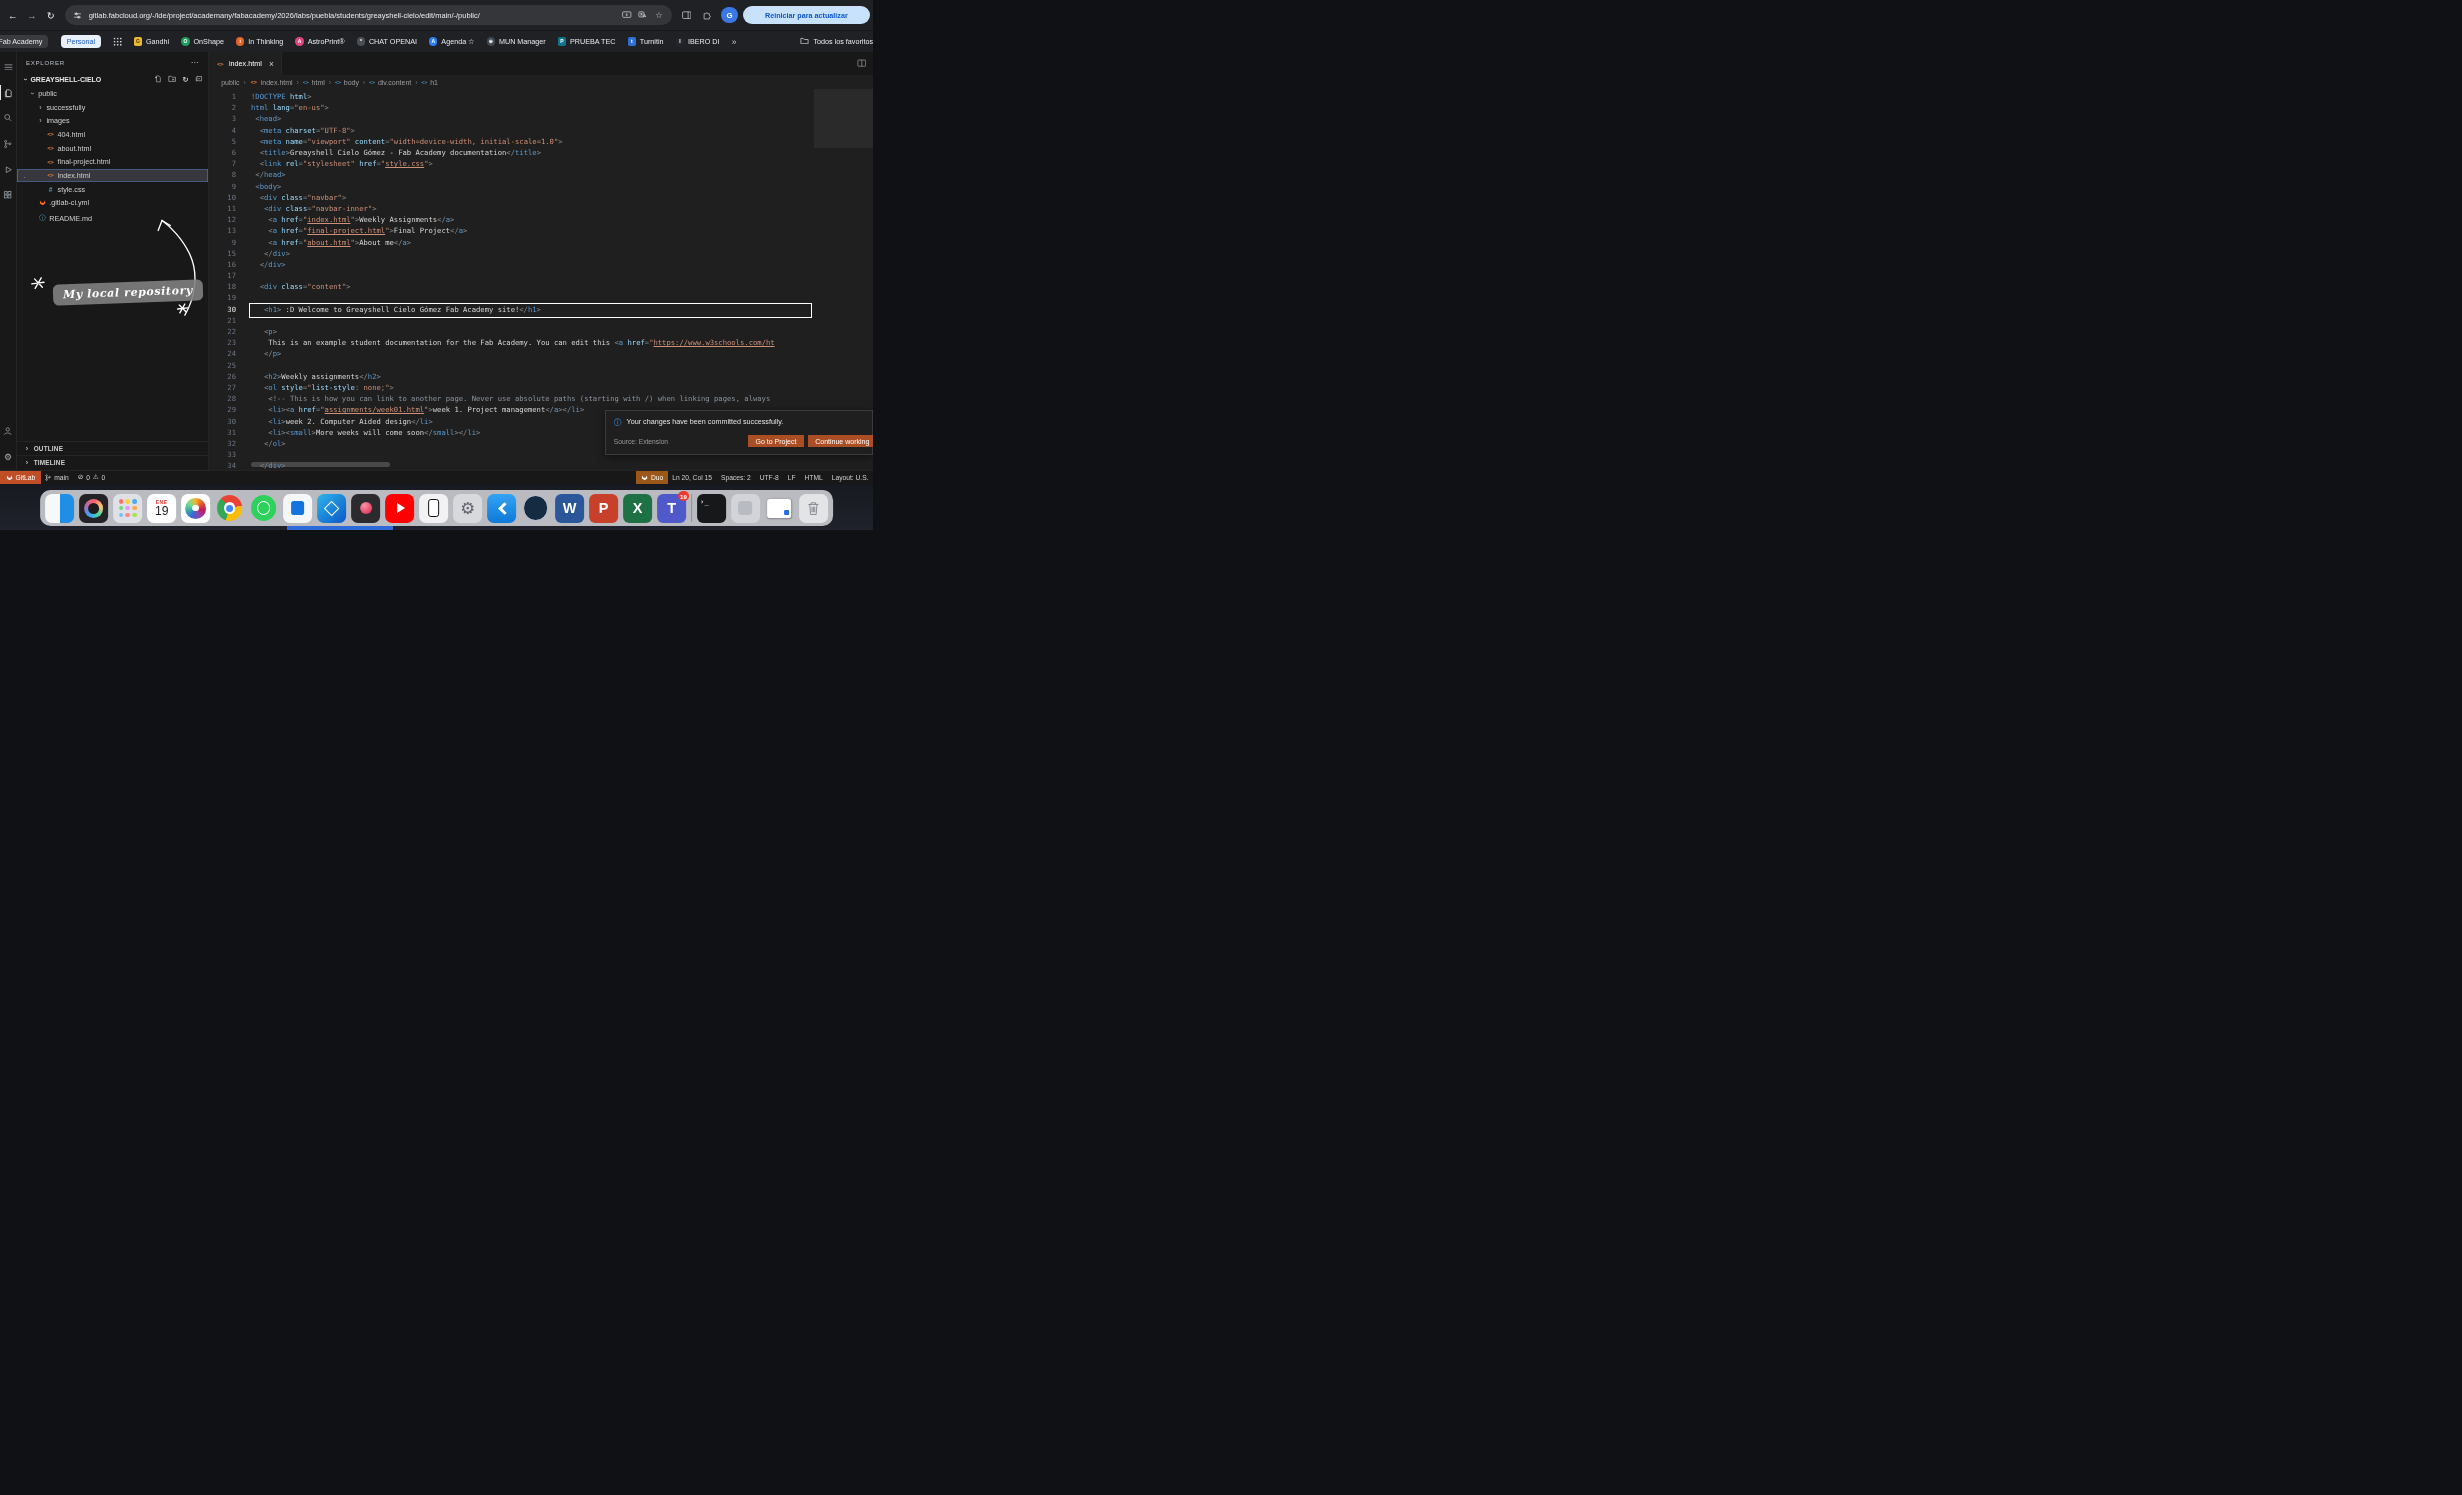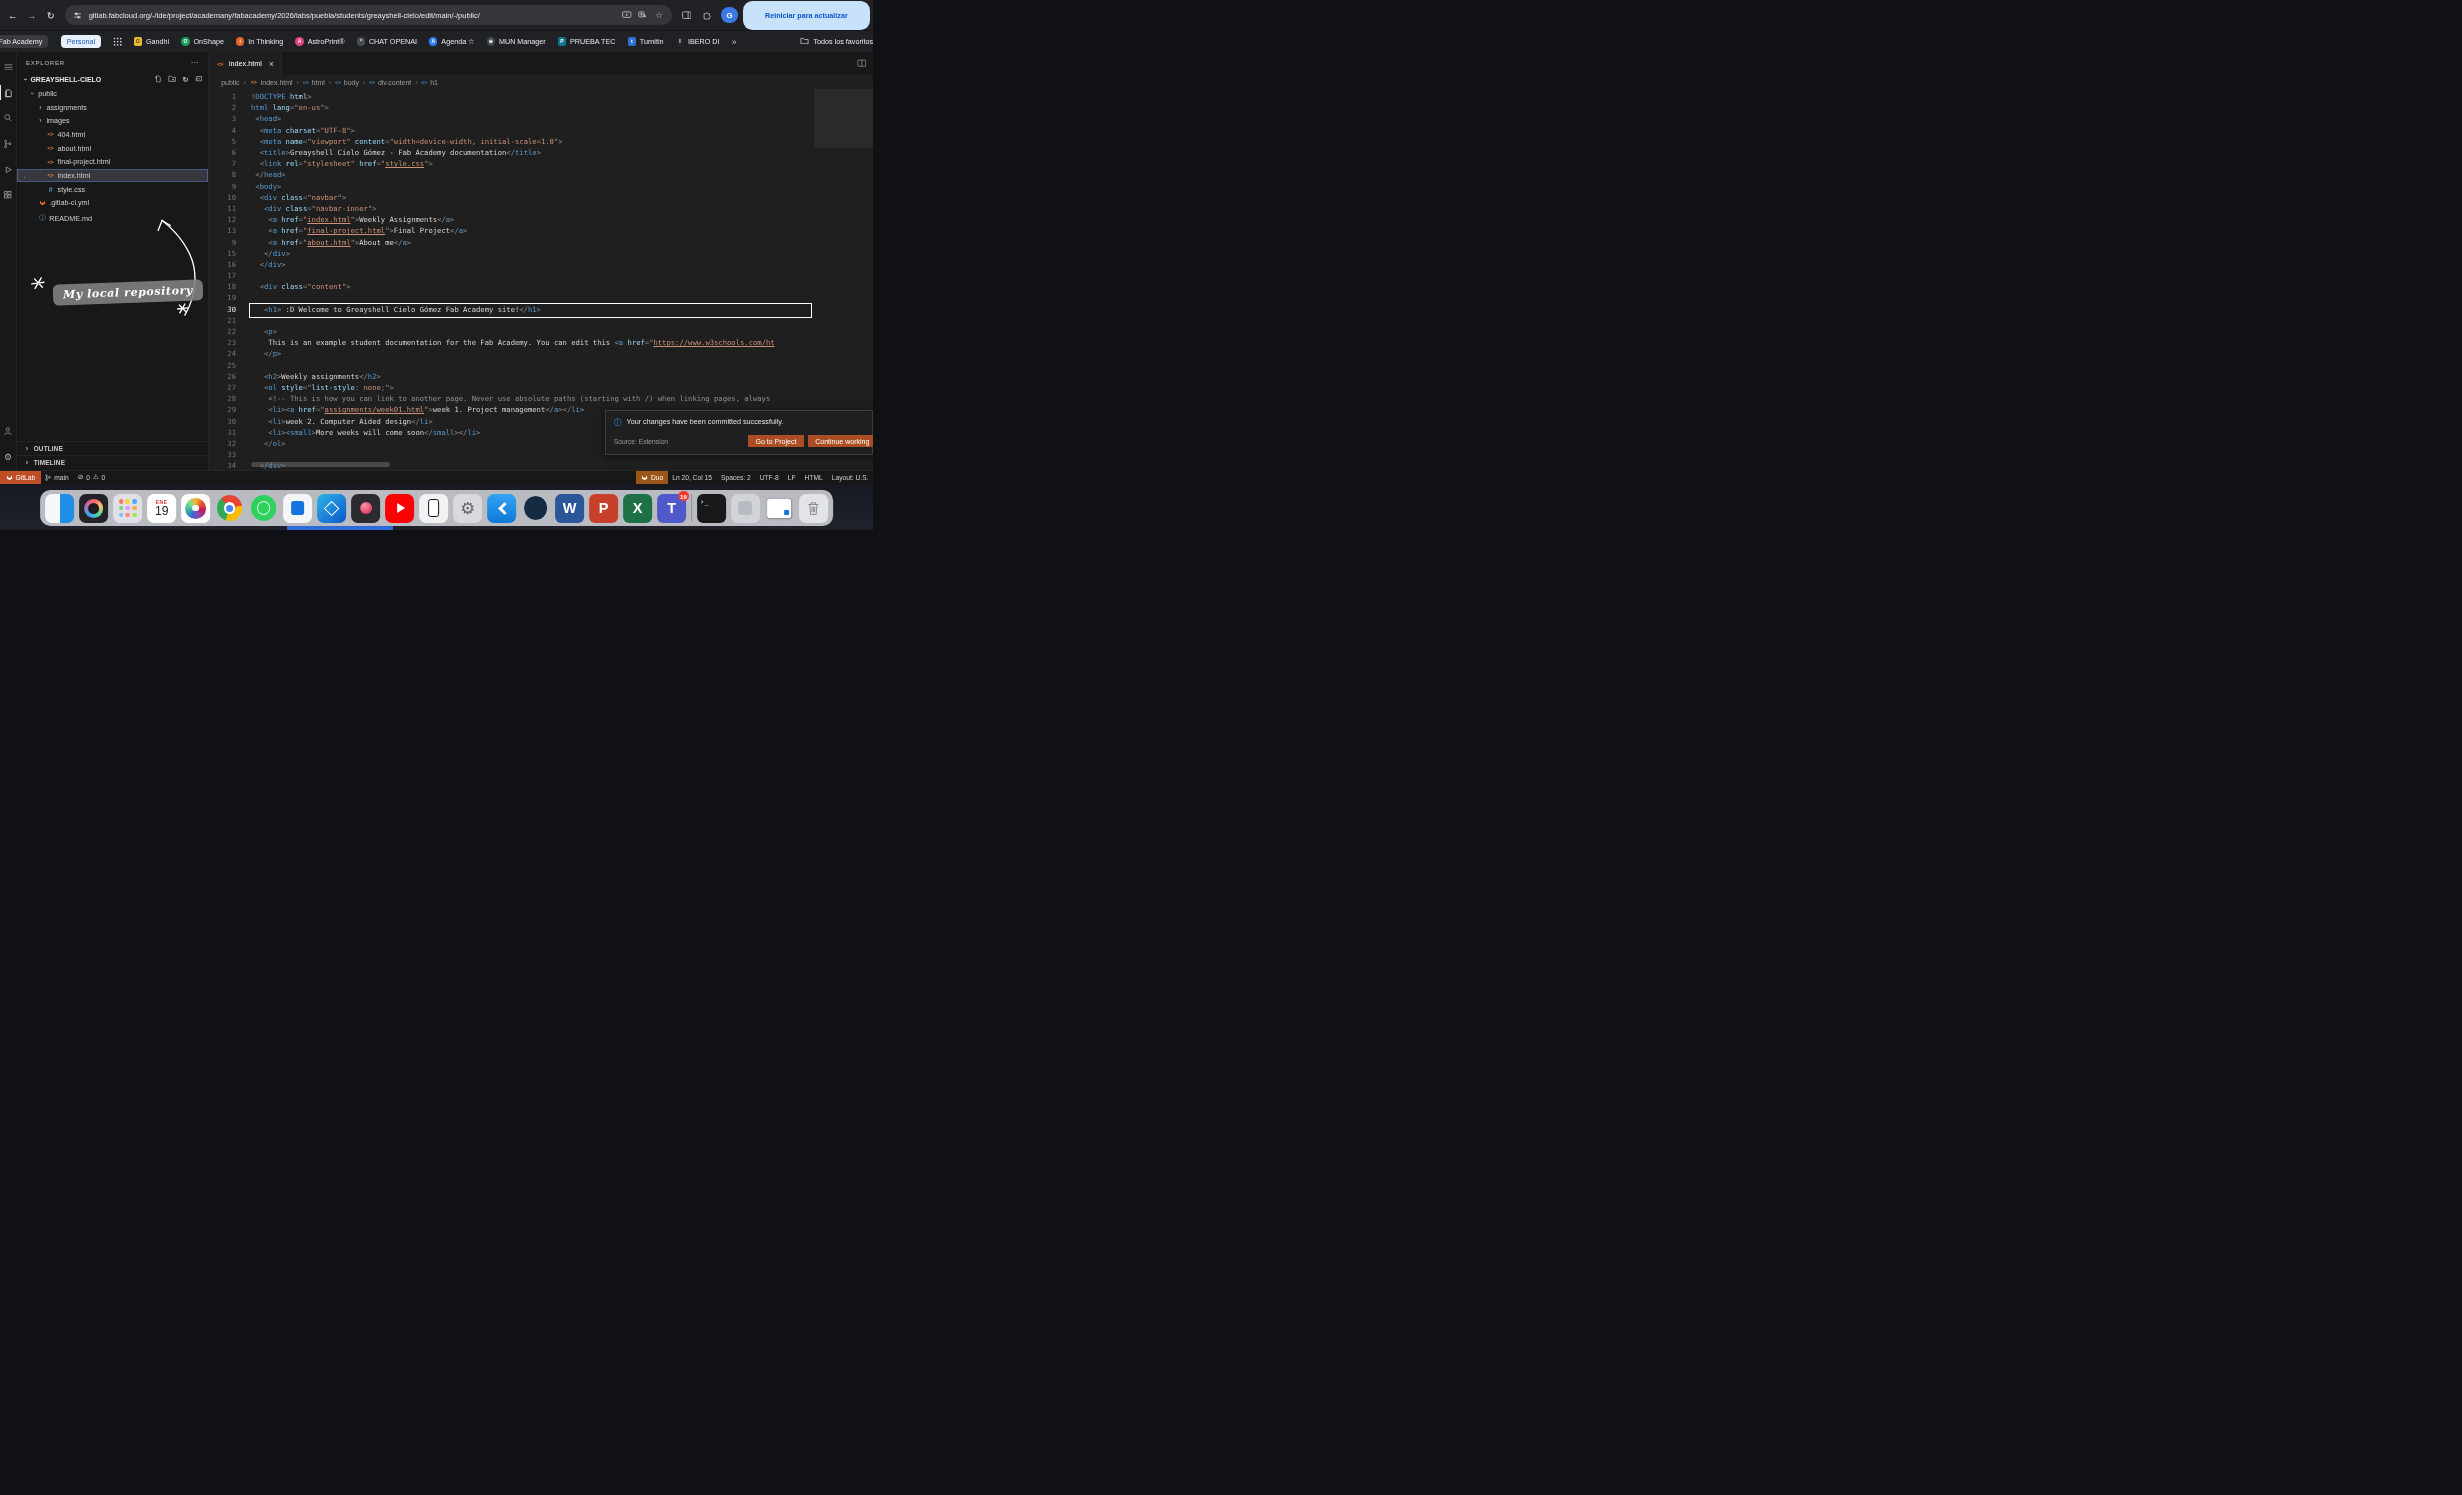--- a/index.html
+++ b/index.html
@@ -8,21 +8,21 @@
 
 
 .topbar{position:absolute;left:0;top:0;right:0;height:30px;background:#202124;display:flex;align-items:center;padding:0 3.3px}
 .nav-btn{width:19px;height:19px;border-radius:50%;display:flex;align-items:center;justify-content:center;color:#e8eaed;font-size:9.5px;flex:0 0 auto}
 .nav-btn.dim{color:#9aa0a6}
 .url-bar{flex:1;height:20px;margin:0 4.5px;background:#35363a;border-radius:10px;display:flex;align-items:center;gap:6.1px;padding:0 7.8px;min-width:0}
 .url-text{flex:1;color:#e8eaed;font-size:7.5px;white-space:nowrap;overflow:hidden}
 .ticon{width:10px;height:10px;flex:0 0 auto;display:flex;align-items:center;justify-content:center;color:#c7cbd1;font-size:8.3px}
 .ticon svg{stroke:#c7cbd1;fill:none;stroke-width:1.4}
 .avatar{width:16.7px;height:16.7px;border-radius:50%;background:#3b78e7;color:#fff;font-weight:bold;font-size:7.8px;display:flex;align-items:center;justify-content:center;margin:0 5px;flex:0 0 auto}
-.update-pill{height:29px;flex:0 0 118px;background:#c9e2fc;border-radius:9.5px;color:#0b57d0;font-weight:700;font-size:7.2px;display:flex;align-items:center;padding:0 22px;white-space:nowrap}
+.update-pill{height:18px;flex:0 0 118px;background:#c9e2fc;border-radius:9.5px;color:#0b57d0;font-weight:700;font-size:7.2px;display:flex;align-items:center;padding:0 22px;white-space:nowrap}
 
 
 .bookmarks{position:absolute;left:0;top:30px;right:0;height:22px;background:#202124;border-top:0.6px solid #17171a;display:flex;align-items:center;gap:19px;color:#e8eaed;font-size:7.2px;overflow:hidden;padding-right:0}
 .group-chip{padding:2.2px 6.1px;border-radius:3.9px;white-space:nowrap;flex:0 0 auto}
 .chip-inactive{background:#3a3b3e;color:#e8eaed;margin-left:-7.8px}
 .chip-active{background:#e8f0fe;color:#185abc}
 .grid-icon{width:8.3px;height:8.3px;flex:0 0 auto;background-image:radial-gradient(circle,#cfd3d8 0.9px,transparent 1.1px);background-size:3.1px 3.1px}
 .bm{display:flex;align-items:center;gap:3.9px;white-space:nowrap;flex:0 0 auto}
 .favicon{width:8.3px;height:8.3px;display:flex;align-items:center;justify-content:center;font-size:5px;font-weight:700;flex:0 0 auto}
 .bm-overflow{color:#c7cbd1;font-size:8.3px;flex:0 0 auto}
@@ -337,21 +337,21 @@
                 </svg></span>
           </span>
         </div>
         <div id="file-tree">
             <div class="tree-row" style="padding-left: 11.7px;">
               <span class="chev open">›</span>
               <span>public</span>
             </div>
             <div class="tree-row" style="padding-left: 20px;">
               <span class="chev">›</span>
-              <span>assignments</span>
+              <span>successfully</span>
             </div>
             <div class="tree-row" style="padding-left: 20px;">
               <span class="chev">›</span>
               <span>images</span>
             </div>
             <div class="tree-row" style="padding-left: 20px;">
               <span class="chev-sp"></span>
               <span class="ficon html">&lt;&gt;</span>
               <span>404.html</span>
             </div>

